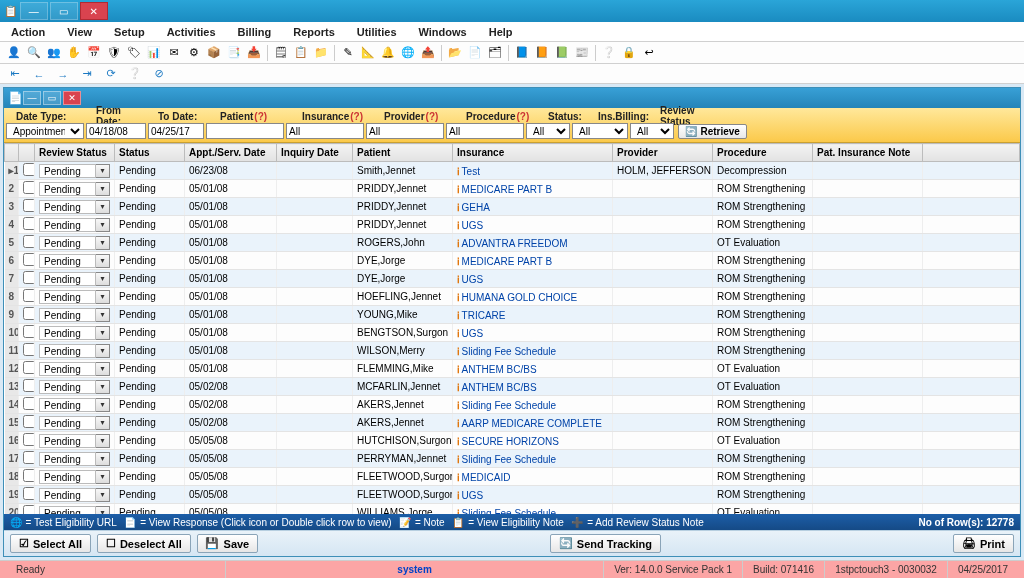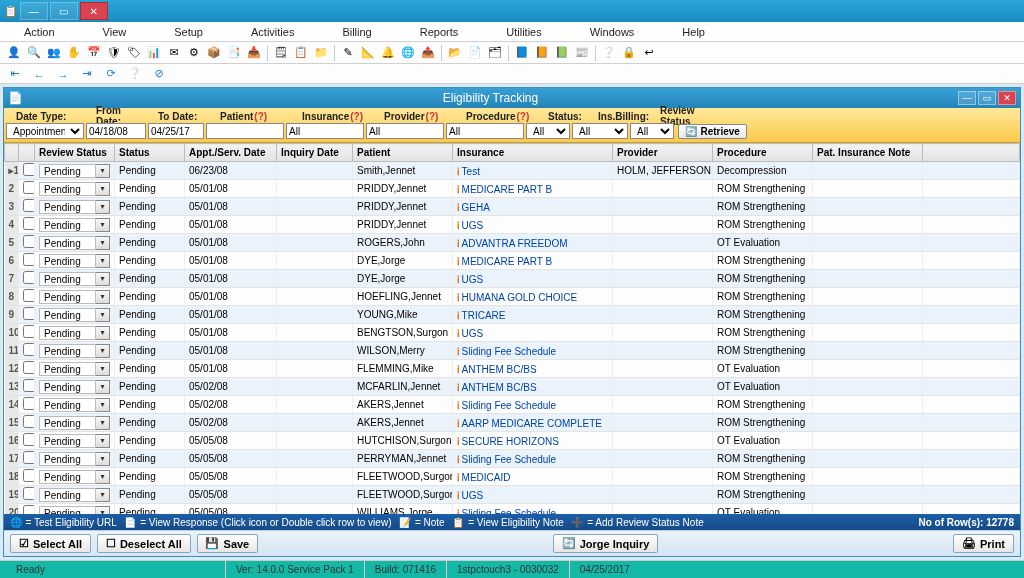--- a/index.html
+++ b/index.html
@@ -5,21 +5,21 @@
 * { box-sizing: border-box; margin: 0; padding: 0; font-family: "Segoe UI", Tahoma, sans-serif; }
 body { width: 1024px; height: 578px; background: #f0f0f0; overflow: hidden; font-size: 11px; }
 
 .titlebar { background: linear-gradient(#2aa5d8,#1a8bc0); height: 22px; display: flex; align-items: center; padding: 0 4px; color: #fff; }
 .titlebar .title { flex: 1; text-align: center; font-size: 12px; }
 .titlebar .win-btns { display: flex; }
 .titlebar .win-btn { width: 28px; height: 18px; display: flex; align-items: center; justify-content: center; margin-left: 2px; background: rgba(255,255,255,.1); border: 1px solid rgba(255,255,255,.25); font-size: 10px; cursor: pointer; }
 .titlebar .win-btn.close { background: #d9434f; border-color: #b02a33; }
 
 .menubar { background: #fff; height: 20px; display: flex; align-items: stretch; border-bottom: 1px solid #d0d0d0; }
-.menubar .menu { padding: 0 24px; display: flex; align-items: center; font-size: 11px; color: #222; cursor: pointer; }
+.menubar .menu { padding: 0 11px; display: flex; align-items: center; font-size: 11px; color: #222; cursor: pointer; font-weight: bold; }
 
 .toolbar { background: #fdfdfd; height: 22px; border-bottom: 1px solid #d0d0d0; display: flex; align-items: center; padding: 0 4px; }
 .toolbar .tb { width: 18px; height: 18px; margin: 0 1px; border: 1px solid transparent; display: flex; align-items: center; justify-content: center; cursor: pointer; }
 .toolbar .sep { width: 1px; height: 16px; background: #ccc; margin: 0 3px; }
 
 .navbar { background: #fdfdfd; height: 20px; border-bottom: 1px solid #d0d0d0; display: flex; align-items: center; padding: 0 6px; gap: 6px; }
 .navbar .nb { width: 18px; height: 16px; display: flex; align-items: center; justify-content: center; cursor: pointer; }
 
 .workspace { padding: 3px; background: #d9e9f5; height: calc(578px - 22px - 20px - 22px - 20px - 18px); }
 .inner-win { border: 1px solid #3e8fb8; background: #fff; height: 100%; display: flex; flex-direction: column; }
@@ -54,21 +54,21 @@
 .rowmark { width: 12px; text-align: center; color: #555; }
 
 .legendbar { background: linear-gradient(#1c5ea8,#154a86); color: #fff; height: 16px; display: flex; align-items: center; font-size: 10px; padding: 0 6px; gap: 8px; }
 .legendbar .seg { display: flex; align-items: center; gap: 3px; }
 .legendbar .count { margin-left: auto; font-weight: bold; }
 
 .actionbar { background: linear-gradient(#e9f2f9,#d5e6f3); height: 26px; display: flex; align-items: center; padding: 0 6px; gap: 6px; border-top: 1px solid #b7cfe0; }
 .actionbar .btn { background: linear-gradient(#fff,#e6e6e6); border: 1px solid #8aa4b8; border-radius: 2px; padding: 2px 8px; font-size: 11px; font-weight: bold; display: flex; align-items: center; gap: 4px; cursor: pointer; }
 .actionbar .spacer { flex: 1; }
 
-.statusbar { height: 18px; background: #14b8a6; border-top: 1px solid #ccc; display: flex; align-items: center; font-size: 10px; padding: 0 6px; color: #333; }
+.statusbar { height: 18px; background: #fca5a5; border-top: 1px solid #ccc; display: flex; align-items: center; font-size: 10px; padding: 0 6px; color: #333; }
 .statusbar .cell { border-right: 1px solid #ccc; padding: 0 10px; height: 100%; display: flex; align-items: center; }
 .statusbar .sys { color: #0043c8; font-weight: bold; }
 </style>
 </head>
 <body>
 
 <div class="titlebar">
   <span>📋</span>
   <div class="win-btns">
     <div class="win-btn">—</div>
@@ -135,21 +135,20 @@
   <div class="nb" style="color:#1a78c2">⇥</div>
   <div class="nb" style="color:#1a78c2">⟳</div>
   <div class="nb" style="color:#1a78c2">❔</div>
   <div class="nb" style="color:#1a78c2">⊘</div>
 </div>
 
 <div class="workspace">
   <div class="inner-win">
     <div class="inner-title">
       <span>📄</span>
-      <span class="t">Eligibility Tracking</span>
       <div class="win-btns">
         <div class="wb">—</div>
         <div class="wb">▭</div>
         <div class="wb close">✕</div>
       </div>
     </div>
 
     <div class="filterbar">
       <div class="labels">
         <span class="lbl" style="width:80px">Date Type:</span>
@@ -591,31 +590,32 @@
           <span>☐</span>
           <span>Deselect All</span>
         </button>
       <button class="btn">
           <span>💾</span>
           <span>Save</span>
         </button>
       <div class="spacer"></div>
       <button class="btn">
           <span>🔄</span>
-          <span>Jorge Inquiry</span>
+          <span>Send Tracking</span>
         </button>
       <div class="spacer"></div>
       <button class="btn">
           <span>🖨</span>
           <span>Print</span>
         </button>
     </div>
 
   </div>
 </div>
 
 <div class="statusbar">
   <span class="cell" style="width:220px">Ready</span>
+  <span class="cell sys" style="flex:1;justify-content:center">system</span>
   <span class="cell">Ver: 14.0.0 Service Pack 1</span>
   <span class="cell">Build: 071416</span>
   <span class="cell">1stpctouch3 - 0030032</span>
   <span class="cell" style="border:none">04/25/2017</span>
 </div>
 
 </body></html>

